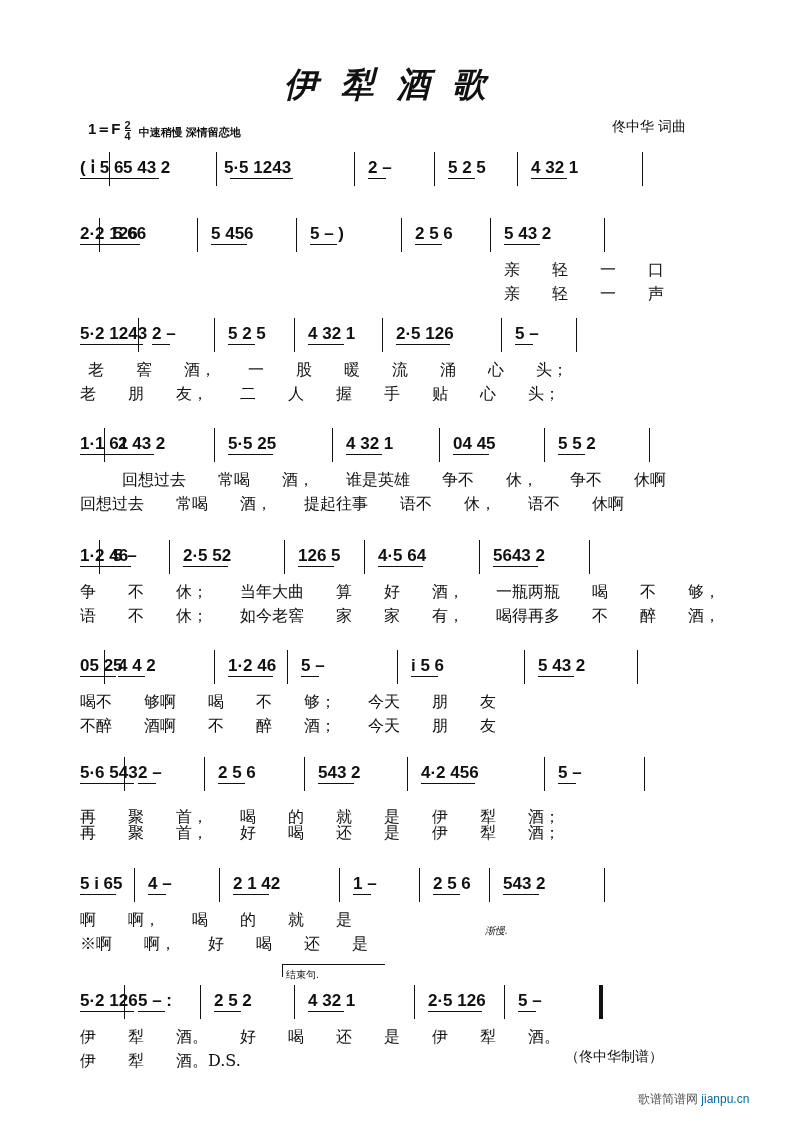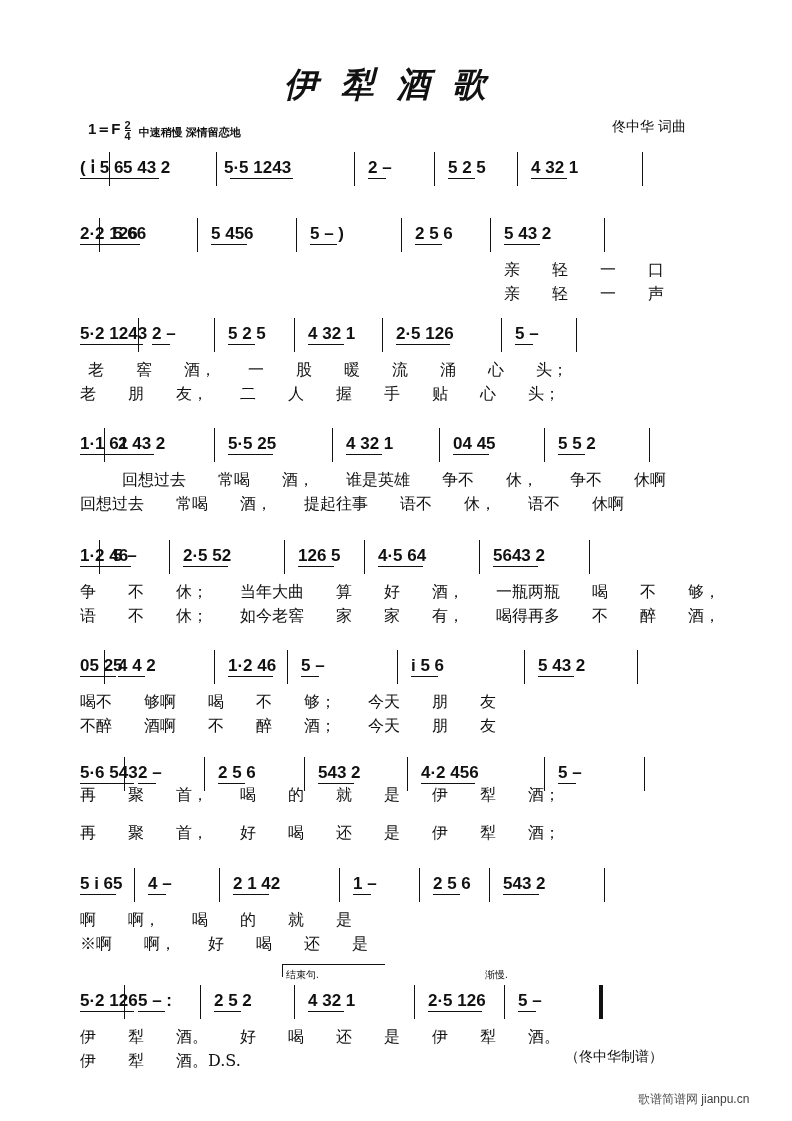--- a/index.html
+++ b/index.html
@@ -12,21 +12,21 @@
   .author{position:absolute;top:118px;left:612px;font-size:14px;}
   .row{position:absolute;left:76px;width:640px;}
   .notes{position:absolute;top:0;left:0;width:640px;height:40px;}
   .bar{position:absolute;top:0;width:1px;height:34px;background:#111;}
   .bar.thick{width:4px;}
   .note{position:absolute;top:6px;font-size:17px;font-weight:bold;font-family:"Liberation Sans",sans-serif;white-space:pre;}
   .lyr{position:absolute;font-size:16px;font-family:"DejaVu Serif",serif;white-space:pre;}
   .uline{position:absolute;height:1px;background:#111;}
   .small{position:absolute;font-size:10px;}
   .footer{position:absolute;top:1091px;left:638px;font-size:12px;color:#555;}
-  .footer b{color:#404040;font-weight:normal;text-align:right;}
+  .footer b{color:#0369a1;font-weight:normal;text-align:right;}
 </style>
 </head>
 <body>
 
 <div class="title">伊犁酒歌</div>
 
 <div class="key">
   <span>1＝F</span>
   <span class="frac">
     <span>2</span>
@@ -193,21 +193,21 @@
         <span class="note" style="left: 242px;">543 2</span>
         <div class="uline" style="left: 242px; top: 26px; width: 36px;"></div>
         <div class="bar" style="left: 331px;"></div>
         <span class="note" style="left: 345px;">4·2 456</span>
         <div class="uline" style="left: 345px; top: 26px; width: 54px;"></div>
         <div class="bar" style="left: 468px;"></div>
         <span class="note" style="left: 482px;">5 –</span>
         <div class="uline" style="left: 482px; top: 26px; width: 18px;"></div>
         <div class="bar" style="left: 568px;"></div>
       </div>
-      <div class="lyr" style="top: 28px; left: 4px; text-align: center;">再　　聚　　首，　　喝　　的　　就　　是　　伊　　犁　　酒；</div>
+      <div class="lyr" style="top: 50px; left: 4px; text-align: center;">再　　聚　　首，　　喝　　的　　就　　是　　伊　　犁　　酒；</div>
       <div class="lyr" style="top: 66px; left: 4px;">再　　聚　　首，　　好　　喝　　还　　是　　伊　　犁　　酒；</div>
     </div>
     <div class="row" style="top: 868px;">
       <div class="notes">
         <span class="note" style="left: 4px;">5 i 65</span>
         <div class="uline" style="left: 4px; top: 26px; width: 36px;"></div>
         <div class="bar" style="left: 58px;"></div>
         <span class="note" style="left: 72px;">4 –</span>
         <div class="uline" style="left: 72px; top: 26px; width: 18px;"></div>
         <div class="bar" style="left: 143px;"></div>
@@ -245,21 +245,21 @@
         <div class="uline" style="left: 352px; top: 26px; width: 54px;"></div>
         <div class="bar" style="left: 428px;"></div>
         <span class="note" style="left: 442px;">5 –</span>
         <div class="uline" style="left: 442px; top: 26px; width: 18px;"></div>
         <div class="bar thick" style="left: 523px;"></div>
       </div>
       <div class="lyr" style="top: 42px; left: 4px;">伊　　犁　　酒。　　好　　喝　　还　　是　　伊　　犁　　酒。</div>
       <div class="lyr" style="top: 66px; left: 4px;">伊　　犁　　酒。D.S.</div>
     </div>
     <div class="small" style="left: 286px; top: 968px;">结束句.</div>
-    <div class="small" style="left: 485px; top: 968px;">渐慢.</div>
+    <div class="small" style="left: 485px; top: 924px; font-style: italic;">渐慢.</div>
     <div class="small" style="left: 565px; top: 1048px; font-size: 14px;">（佟中华制谱）</div>
     <div style="position: absolute; left: 282px; top: 964px; width: 102px; height: 12px; border-top: 1px solid rgb(17, 17, 17); border-left: 1px solid rgb(17, 17, 17);"></div>
   </div>
 
 <div class="footer">
   <span>歌谱简谱网</span>
   <b>jianpu.cn</b>
 </div>
 
 </body></html>

